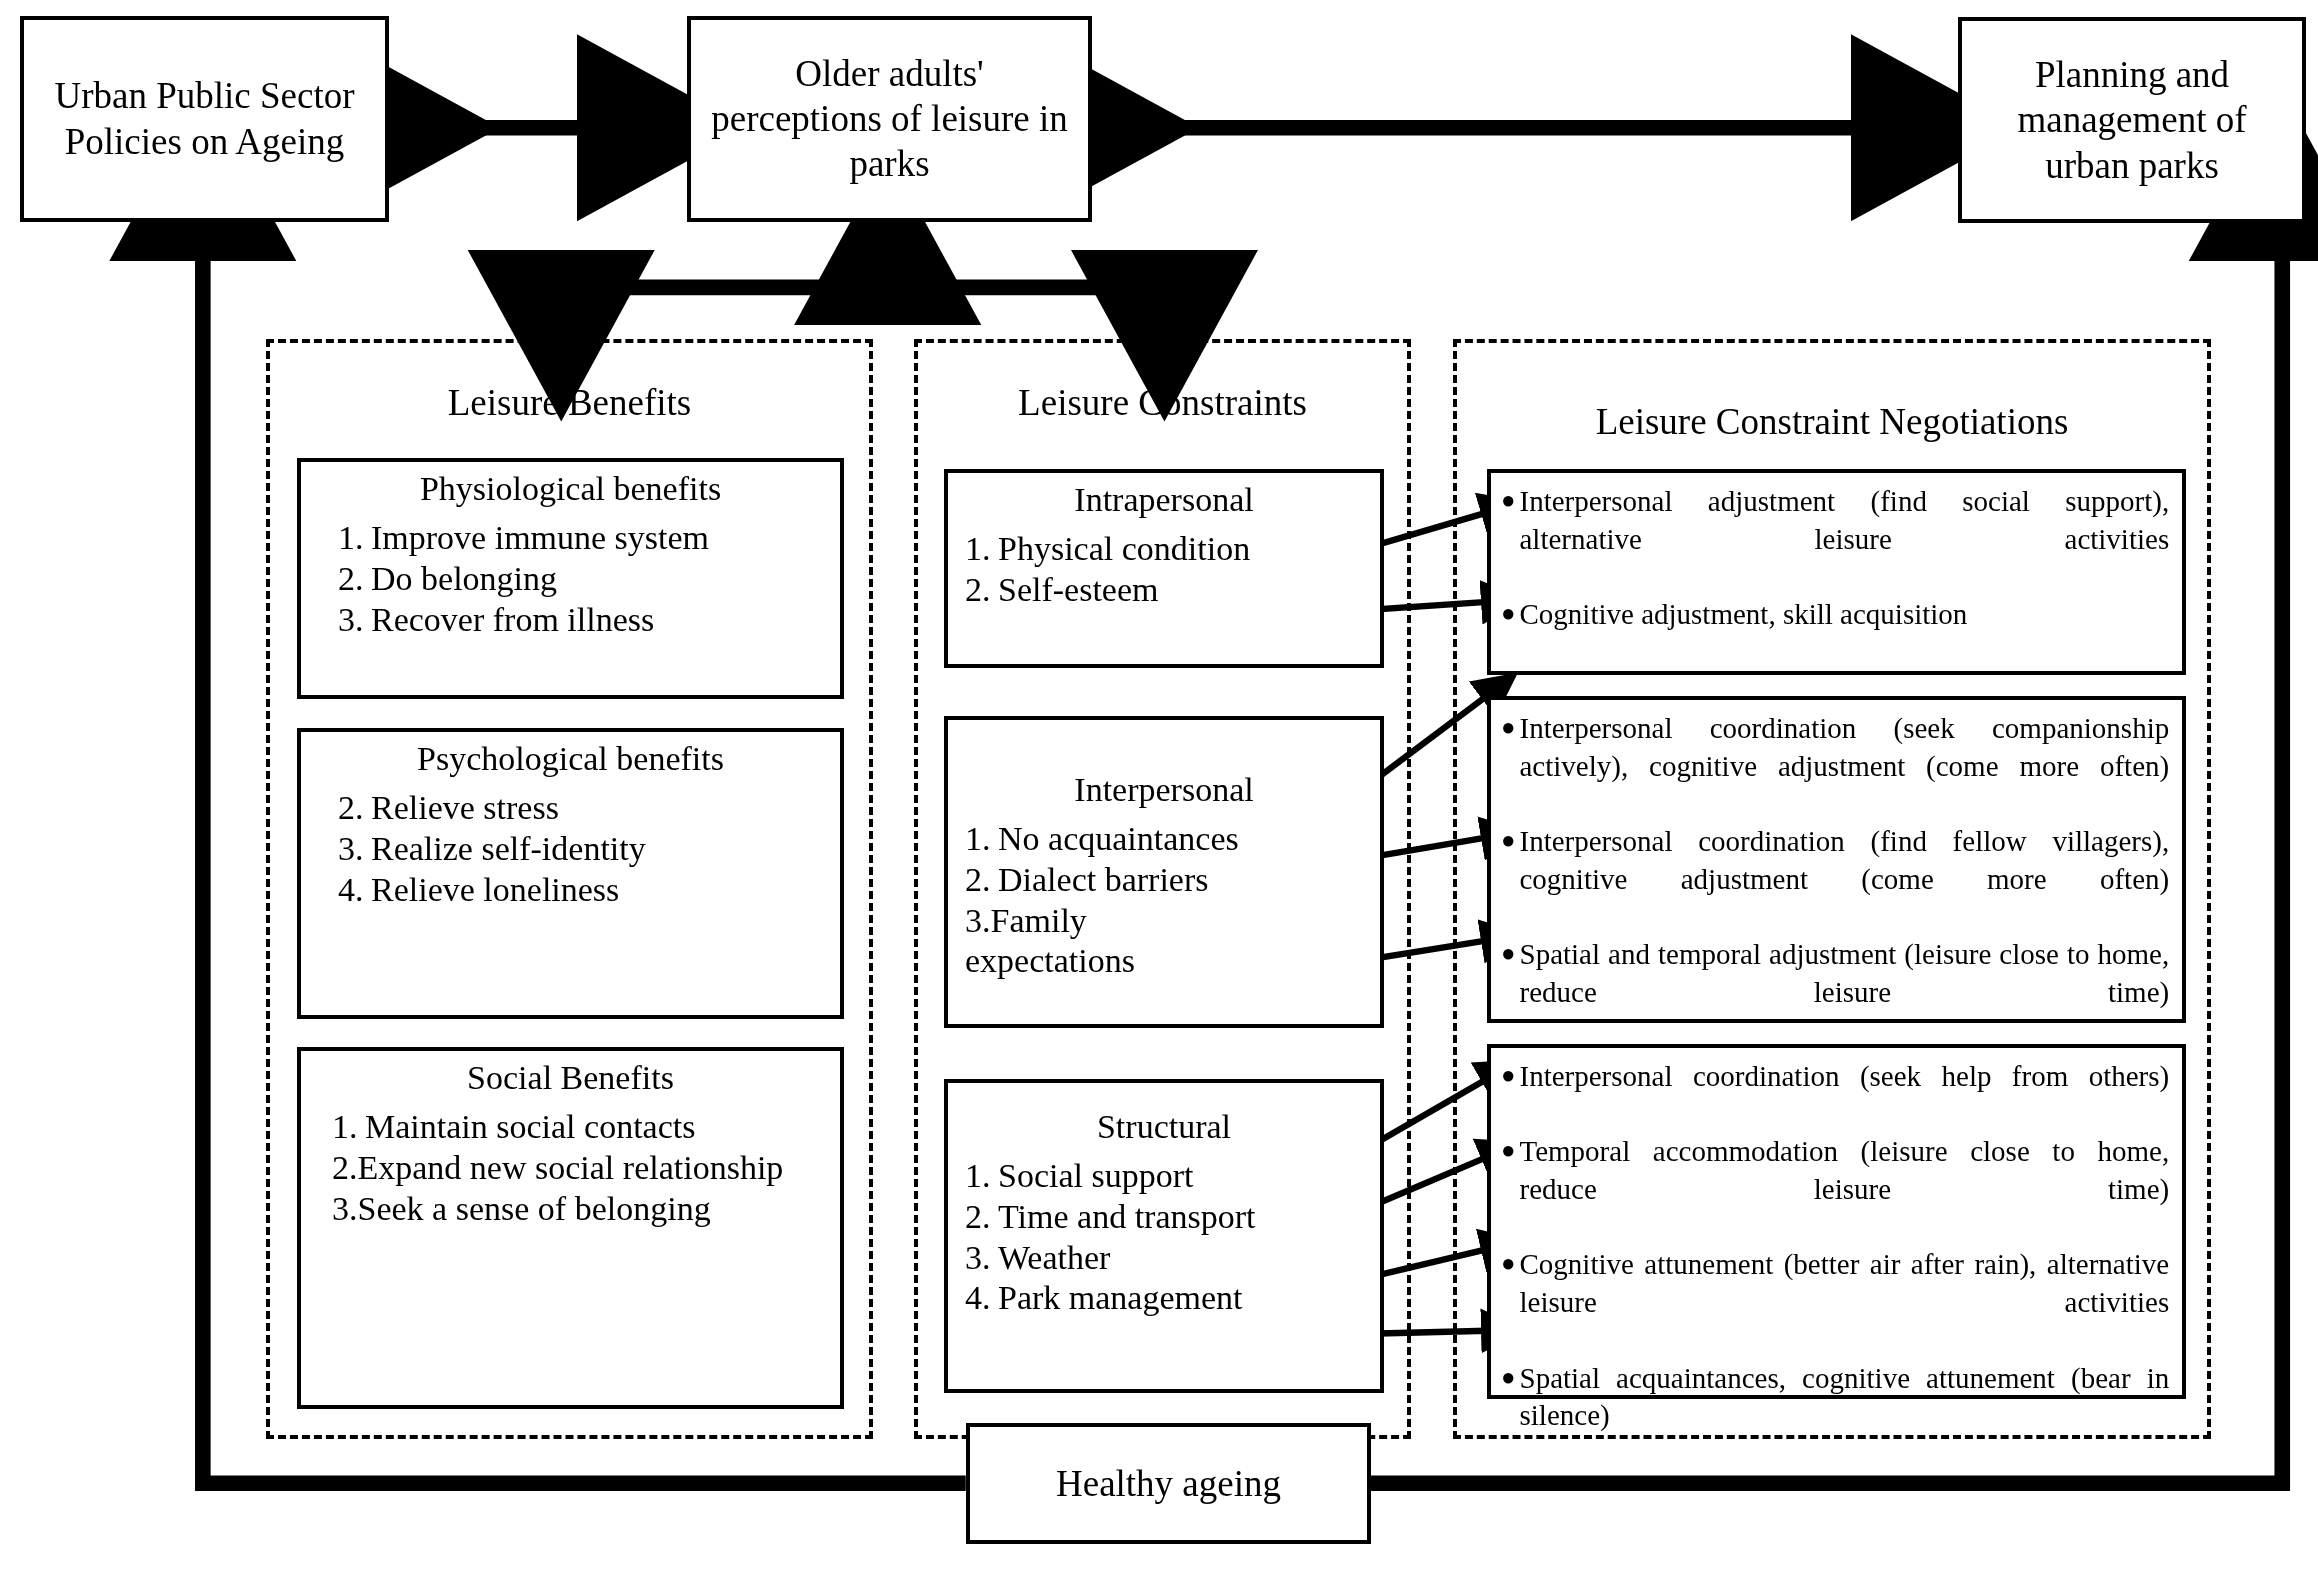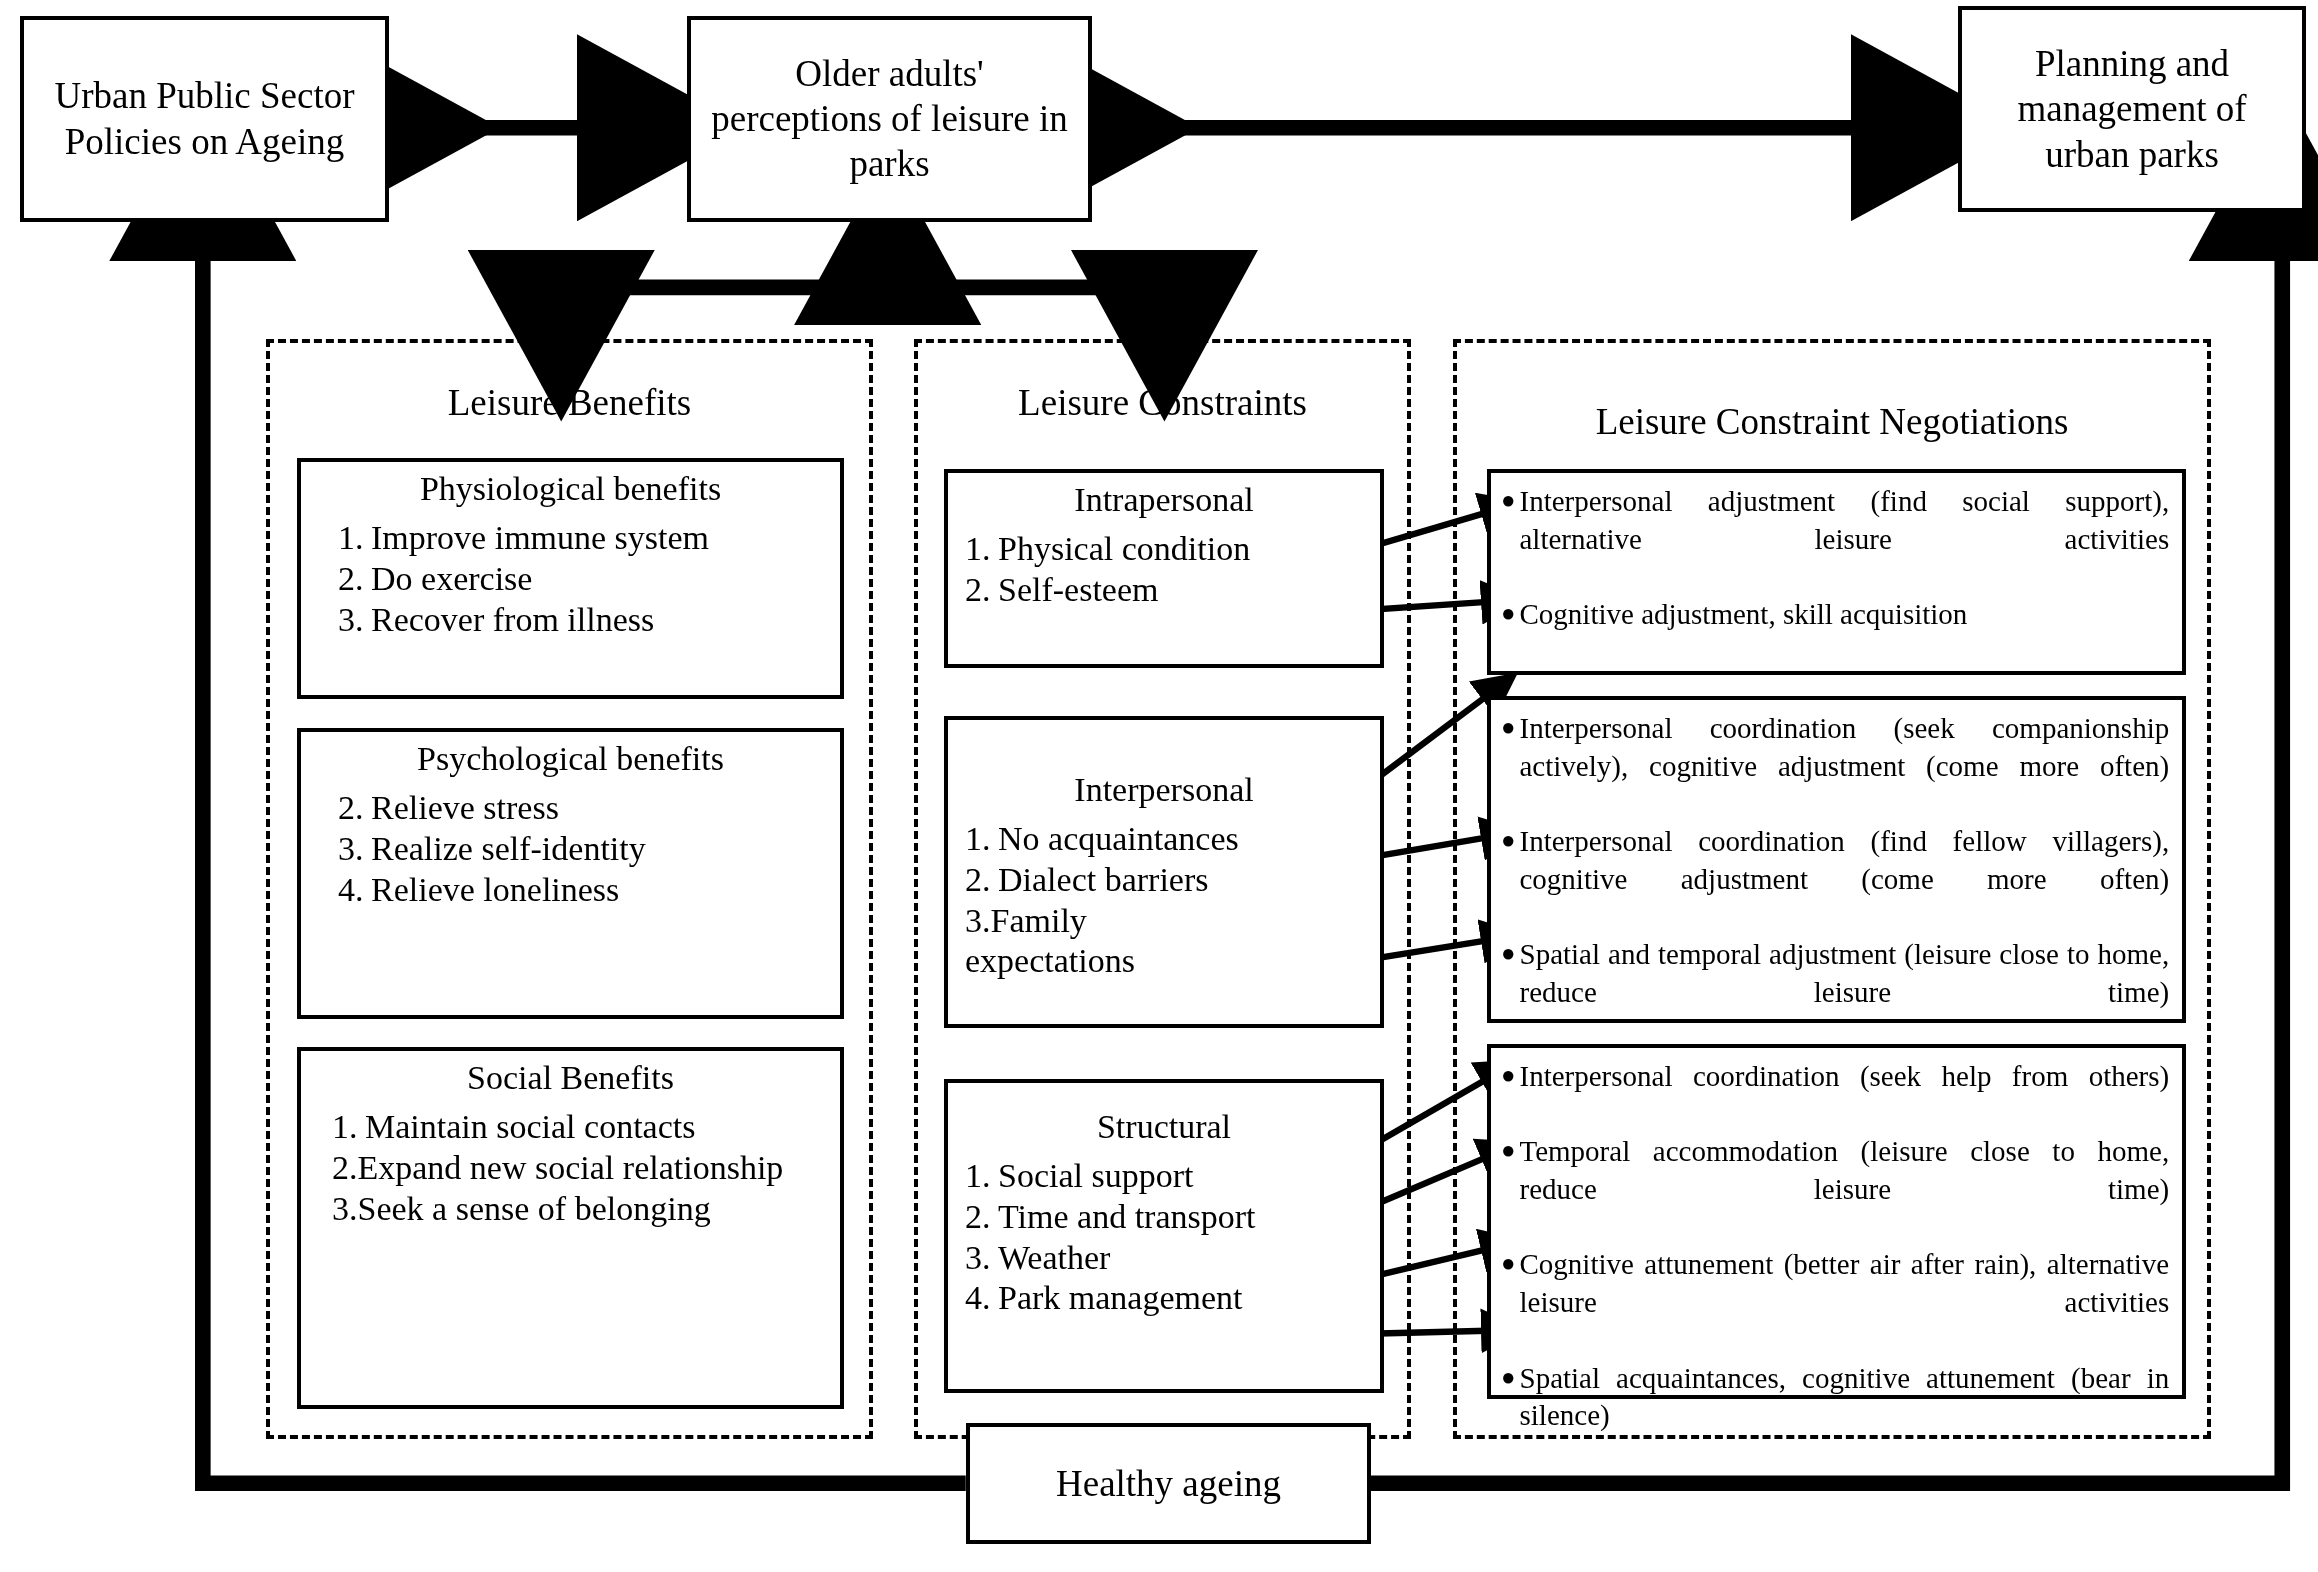--- a/index.html
+++ b/index.html
@@ -113,35 +113,35 @@
   </svg>
 
   <div class="abs topbox" style="left:20px;top:15.6px;width:369px;height:206px;padding:0 12.8px;">
     <span>Urban Public Sector Policies on Ageing</span>
   </div>
 
   <div class="abs topbox" style="left:687px;top:15.6px;width:405px;height:206px;padding:0 15.6px;">
     <span>Older adults' perceptions of leisure in parks</span>
   </div>
 
-  <div class="abs topbox" style="left:1958px;top:6px;width:348px;height:206px;padding:0 12.8px;">
+  <div class="abs topbox" style="left:1958px;top:17px;width:348px;height:206px;padding:0 12.8px;">
     <span>Planning and management of urban parks</span>
   </div>
 
   <div class="abs dashgroup" style="left:266px;top:339px;width:607px;height:1100px;"></div>
   <div class="grouptitle" style="left:266px;top:383px;width:607px;">Leisure Benefits</div>
 
   <div class="abs cbox" style="left:297px;top:458px;width:547px;height:241px;">
     <div class="hdr">Physiological benefits</div>
     <div style="padding:10px 0 0 37px;">
       <div class="li">
         <span class="num">1.</span><span>Improve immune system</span>
       </div>
       <div class="li">
-        <span class="num">2.</span><span>Do exercise</span>
+        <span class="num">2.</span><span>Do belonging</span>
       </div>
       <div class="li">
         <span class="num">3.</span><span>Recover from illness</span>
       </div>
     </div>
   </div>
 
   <div class="abs cbox" style="left:297px;top:728px;width:547px;height:291px;">
     <div class="hdr">Psychological benefits</div>
     <div style="padding:10px 0 0 37px;">

